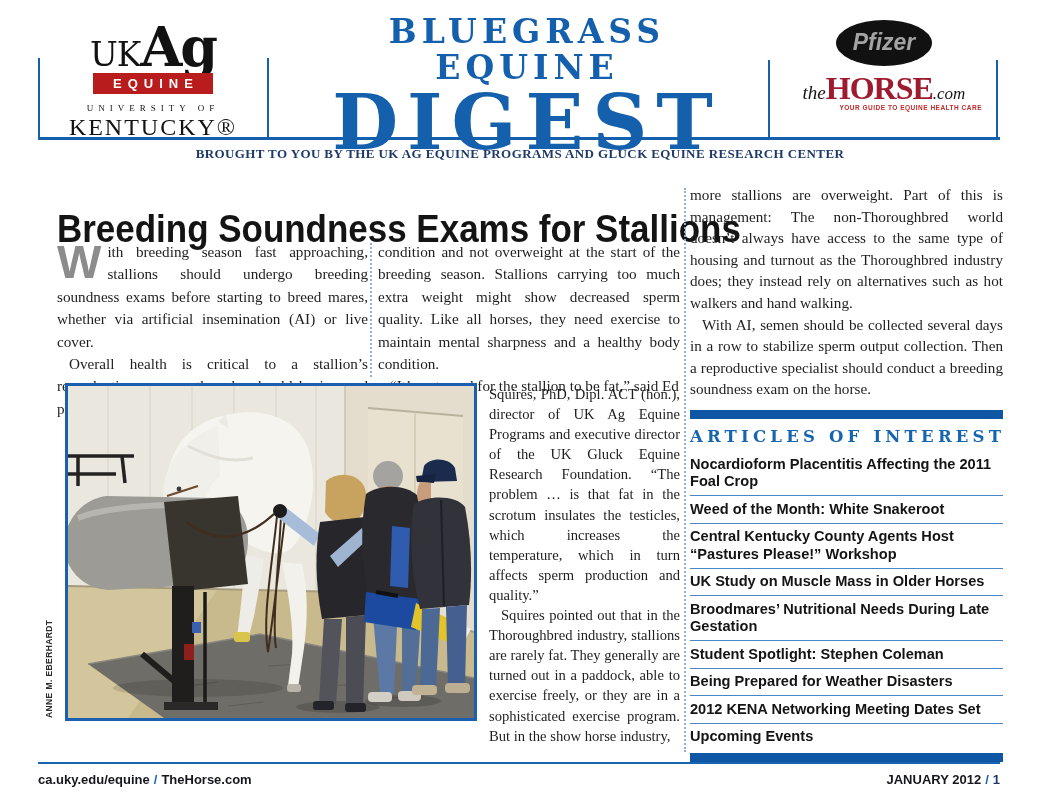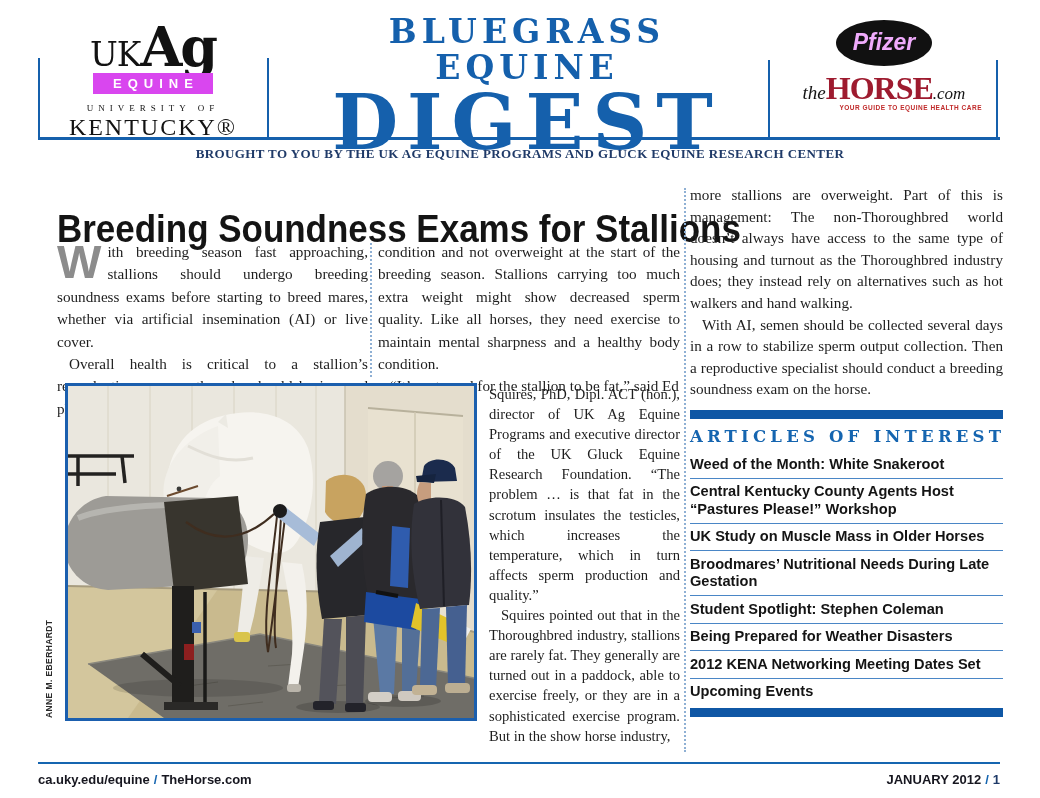--- a/index.html
+++ b/index.html
@@ -5,33 +5,33 @@
   html,body{margin:0;padding:0;background:#fff;}
   .page{position:relative;width:1040px;height:798px;background:#fff;overflow:hidden;
         font-family:"Liberation Serif",serif;color:#1c1c1c;}
 
   
   .hline{position:absolute;background:#1560ac;}
   .logo-ukag{position:absolute;left:40px;top:18px;width:226px;height:118px;text-align:center;color:#121212;}
   .ukag-row{font-family:"DejaVu Serif",serif;line-height:1;margin-top:2px;}
   .ukag-uk{font-size:33px;letter-spacing:-1px;}
   .ukag-ag{font-size:54px;font-weight:700;letter-spacing:-2px;}
-  .ukag-bar{display:inline-block;background:#d946ef;color:#fff;font-family:"Liberation Sans",sans-serif;
+  .ukag-bar{display:inline-block;background:#b91c1c;color:#fff;font-family:"Liberation Sans",sans-serif;
             font-weight:700;font-size:13px;letter-spacing:6px;padding:3px 14px 3px 20px;margin-top:-34px;position:relative;}
   .ukag-univ{font-family:Liberation Serif, serif;font-size:9px;letter-spacing:5px;margin-top:9px;}
   .ukag-ky{font-family:Liberation Serif, serif;font-size:24px;letter-spacing:2px;margin-top:1px;}
 
   .masthead{position:absolute;left:292px;top:14px;width:470px;text-align:center;color:#1560ac;
             font-family:"DejaVu Serif",serif;font-weight:700;}
   .brand1{font-size:33px;letter-spacing:5px;line-height:1.1;}
   .brand2{font-size:76px;letter-spacing:9px;line-height:.92;margin-top:1px;}
 
   .sponsors{position:absolute;left:772px;top:16px;width:224px;height:118px;text-align:center;}
   .pfizer-oval{display:inline-block;width:96px;height:46px;background:#111;border-radius:50%;
-               color:#f0abfc;font-family:"Liberation Sans",sans-serif;font-style:italic;font-weight:700;
+               color:#a3a3a3;font-family:"Liberation Sans",sans-serif;font-style:italic;font-weight:700;
                font-size:23px;line-height:44px;margin-top:4px;}
   .thehorse{margin-top:6px;line-height:1;white-space:nowrap;}
   .th-the{font-family:"Liberation Serif",serif;font-style:italic;font-size:19px;color:#161616;}
   .th-horse{font-family:"Liberation Serif",serif;font-weight:700;font-size:32px;color:#9e1b2f;letter-spacing:-1px;}
   .th-com{font-family:"Liberation Serif",serif;font-style:italic;font-size:17px;color:#161616;}
   .th-tag{font-family:"Liberation Sans",sans-serif;font-size:6.5px;color:#c02a2a;font-weight:700;
           letter-spacing:.5px;margin-top:1px;text-align:right;padding-right:14px;}
 
   .tagline{position:absolute;left:0;top:146px;width:100%;text-align:center;
            font-family:"Liberation Serif",serif;font-weight:700;font-size:13px;
@@ -252,20 +252,21 @@
         <rect x="377" y="297" width="25" height="10" rx="4" fill="#bcae92"></rect>
       </g>
     </svg>
   </div>
   <div class="credit">ANNE M. EBERHARDT</div>
 
   <div class="aoi">
     <div class="aoi-bar"></div>
     <div class="aoi-head">ARTICLES OF INTEREST</div>
     <ul class="aoi-list">
+      <li>Nocardioform Placentitis Affecting the 2011 Foal Crop</li>
       <li>Weed of the Month: White Snakeroot</li>
       <li>Central Kentucky County Agents Host “Pastures Please!” Workshop</li>
       <li>UK Study on Muscle Mass in Older Horses</li>
       <li>Broodmares’ Nutritional Needs During Late Gestation</li>
       <li>Student Spotlight: Stephen Coleman</li>
       <li>Being Prepared for Weather Disasters</li>
       <li>2012 KENA Networking Meeting Dates Set</li>
       <li>Upcoming Events</li>
     </ul>
     <div class="aoi-bar"></div>

